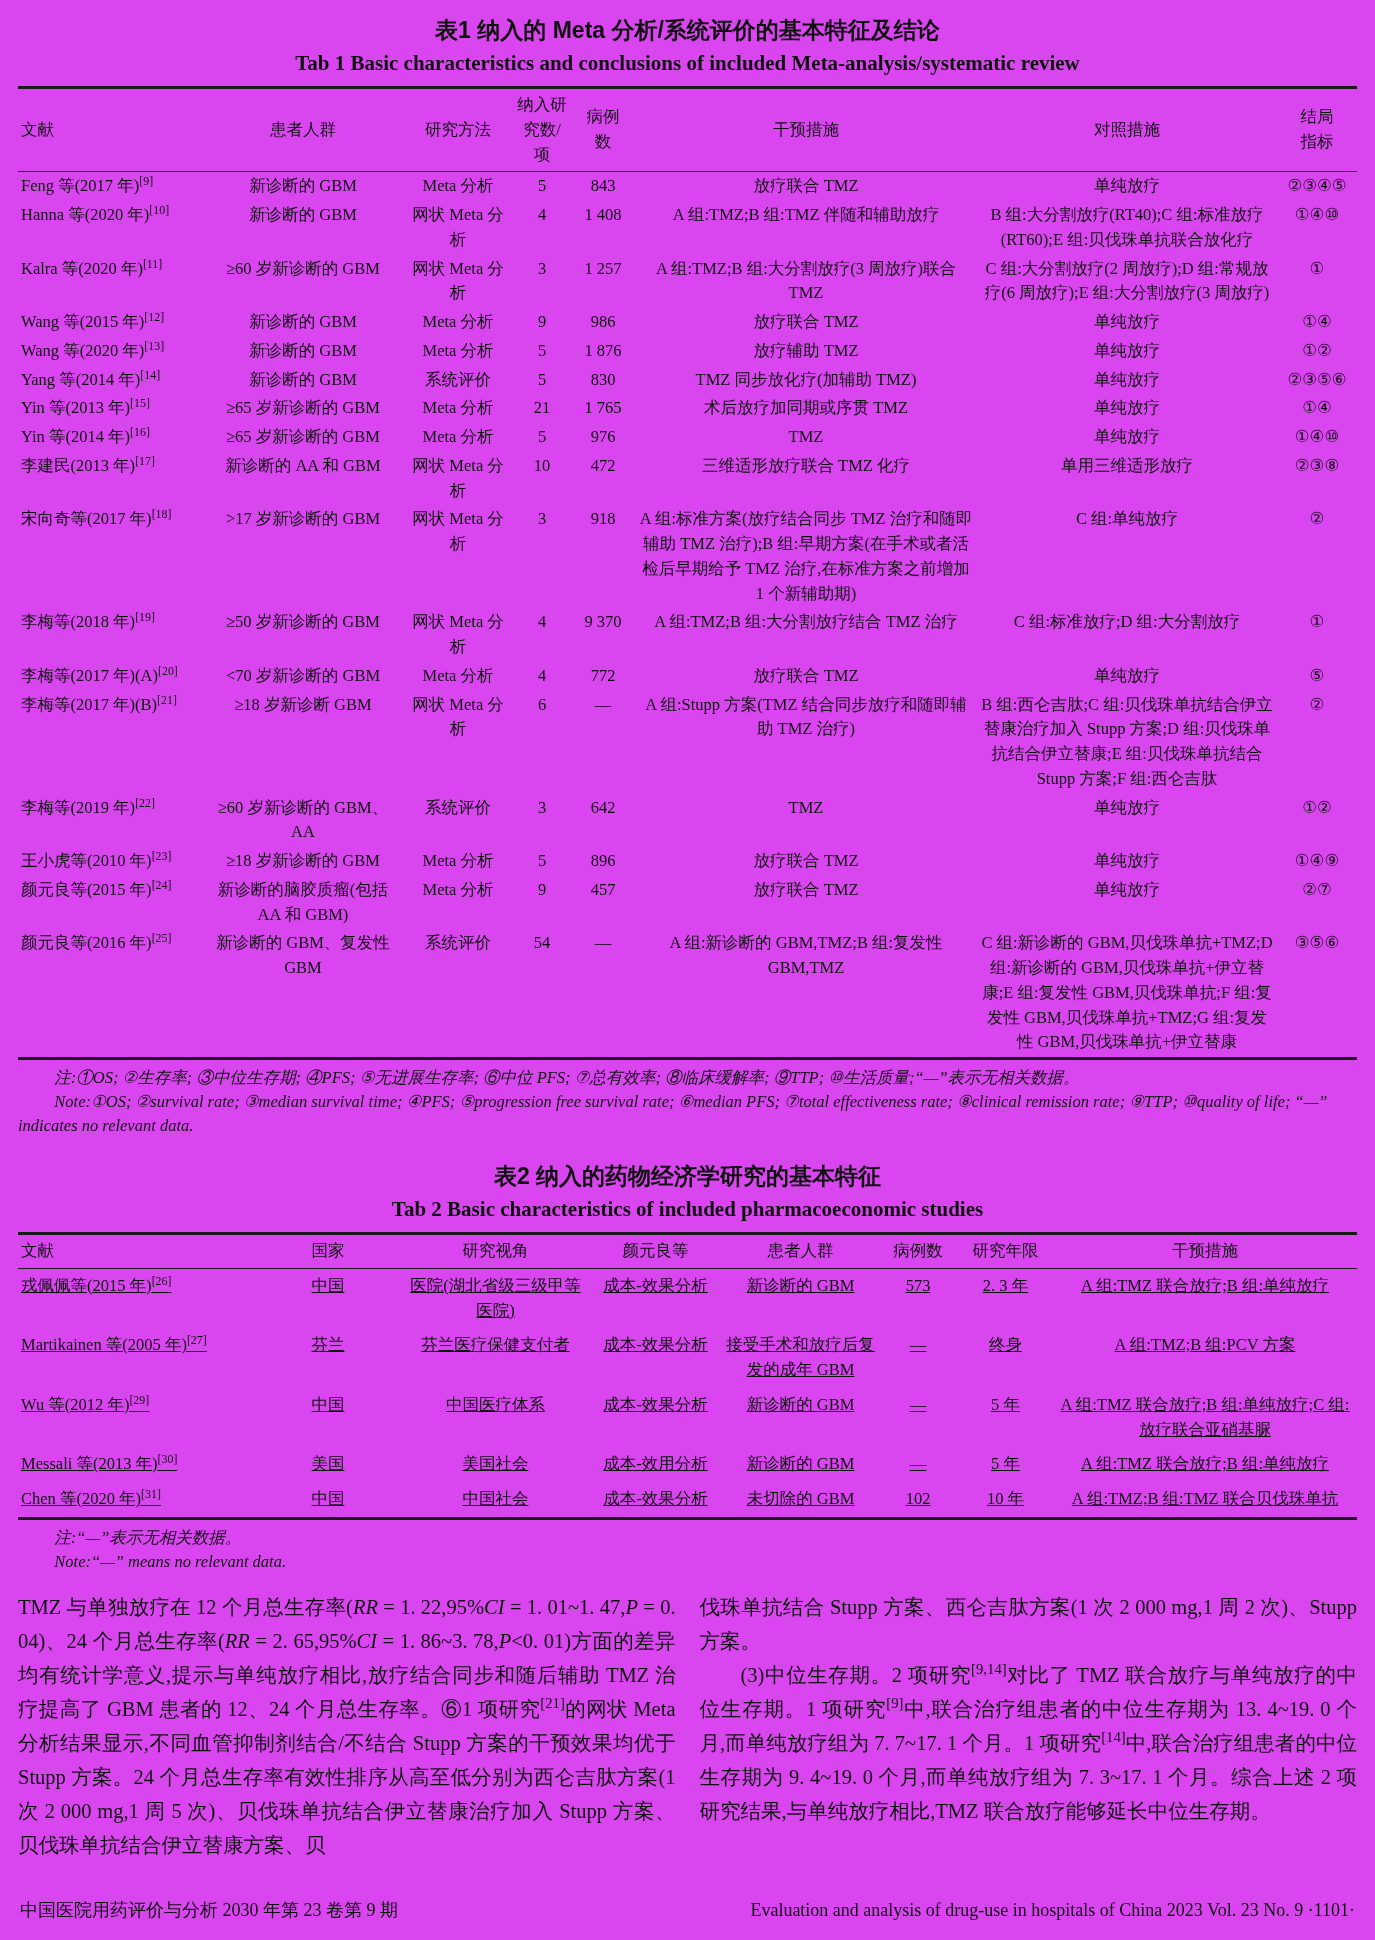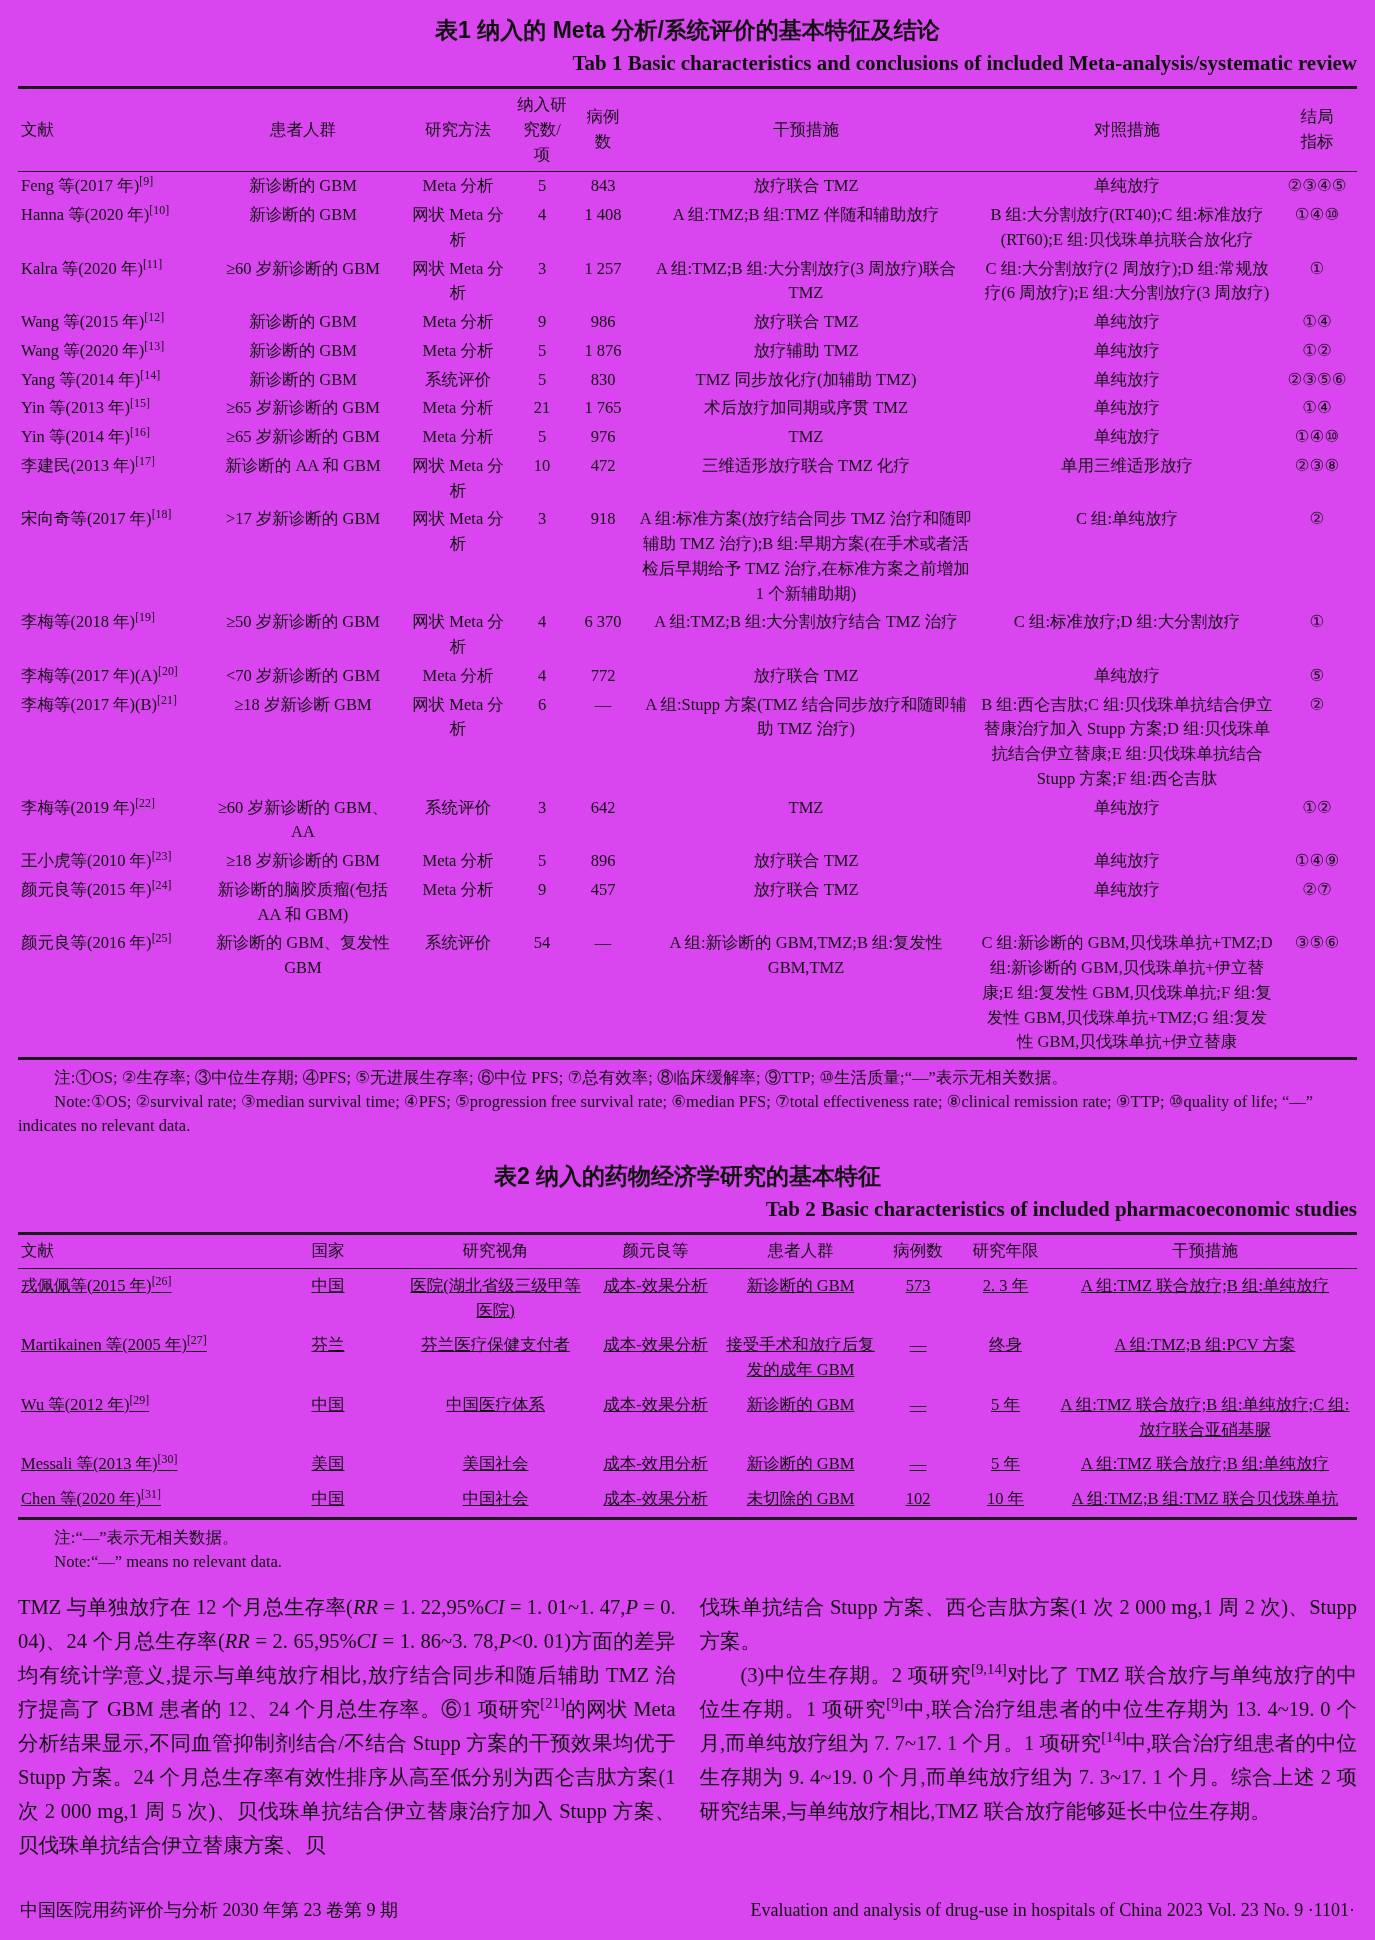--- a/index.html
+++ b/index.html
@@ -7,21 +7,21 @@
     width:1375px;height:1940px;margin:0 auto;background:#d946ef;color:#111;
     position:relative;overflow:hidden;
     font-family:"Liberation Serif","DejaVu Serif",serif;
   }
   .content{padding:14px 18px 0 18px;}
   .tbl-title-zh{
     text-align:center;font-size:23px;font-weight:bold;line-height:32px;
     font-family:"Liberation Sans","DejaVu Sans",sans-serif;
   }
   .tbl-title-en{
-    text-align:right;font-size:21px;font-weight:bold;line-height:30px;margin:2px 0 8px 0;
+    text-align:center;font-size:21px;font-weight:bold;line-height:30px;margin:2px 0 8px 0;
   }
   table{width:100%;border-collapse:collapse;table-layout:fixed;}
   .datatable{font-size:16.5px;line-height:1.5;}
   .datatable thead tr{border-top:3px solid #1a1a1a;border-bottom:1.5px solid #1a1a1a;}
   .datatable{border-bottom:3px solid #1a1a1a;}
   .datatable th{font-weight:normal;padding:4px 3px;text-align:center;vertical-align:middle;}
   .datatable td{padding:2px 3px;text-align:center;vertical-align:top;}
   .datatable th:first-child,.datatable td:first-child{text-align:left;}
   sup{font-size:0.72em;line-height:0;}
   
@@ -37,21 +37,21 @@
   .t2 col:nth-child(1){width:235px;}
   .t2 col:nth-child(2){width:150px;}
   .t2 col:nth-child(3){width:185px;}
   .t2 col:nth-child(4){width:135px;}
   .t2 col:nth-child(5){width:155px;}
   .t2 col:nth-child(6){width:80px;}
   .t2 col:nth-child(7){width:95px;}
   .t2 col:nth-child(8){width:304px;}
   .t2 td{padding:5px 3px;text-decoration:underline;}
   .notes{font-size:16.5px;line-height:24px;margin:6px 0 0 0;}
-  .notes p{margin:0;text-indent:2.2em;}
+  .notes p{margin:0;text-indent:2.2em;font-style:italic;}
   .section-gap{margin-top:22px;}
   .bodytext{display:flex;gap:24px;margin-top:16px;font-size:20.5px;line-height:34px;text-align:justify;}
   .bodycol{flex:1;min-width:0;}
   .bodycol p{margin:0;}
   .bodycol p.indent{text-indent:2em;}
   .footer{
     position:absolute;left:0;right:0;bottom:18px;padding:0 20px;
     display:flex;justify-content:space-between;align-items:baseline;font-size:18px;
   }
 </style>
@@ -186,21 +186,21 @@
             <td>918</td>
             <td>A 组:标准方案(放疗结合同步 TMZ 治疗和随即辅助 TMZ 治疗);B 组:早期方案(在手术或者活检后早期给予 TMZ 治疗,在标准方案之前增加 1 个新辅助期)</td>
             <td>C 组:单纯放疗</td>
             <td>②</td>
           </tr>
           <tr>
             <td>李梅等(2018 年)<sup>[19]</sup></td>
             <td>≥50 岁新诊断的 GBM</td>
             <td>网状 Meta 分析</td>
             <td>4</td>
-            <td>6 370</td>
+            <td>9 370</td>
             <td>A 组:TMZ;B 组:大分割放疗结合 TMZ 治疗</td>
             <td>C 组:标准放疗;D 组:大分割放疗</td>
             <td>①</td>
           </tr>
           <tr>
             <td>李梅等(2017 年)(A)<sup>[20]</sup></td>
             <td>&lt;70 岁新诊断的 GBM</td>
             <td>Meta 分析</td>
             <td>4</td>
             <td>772</td>

